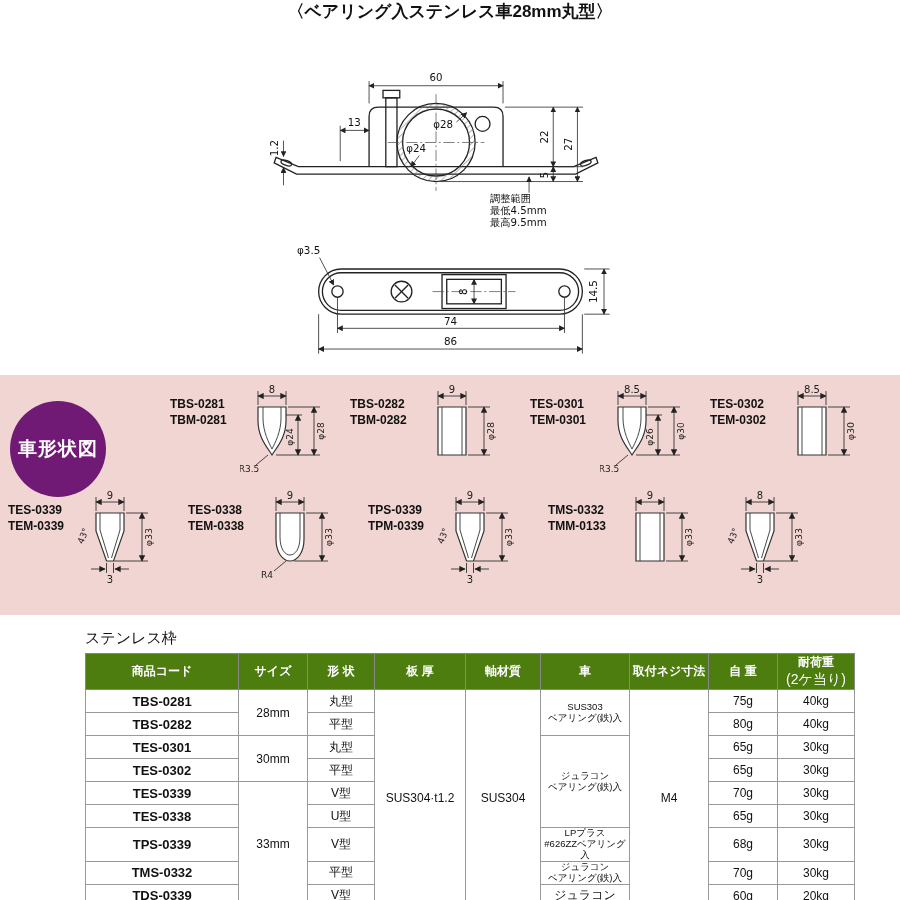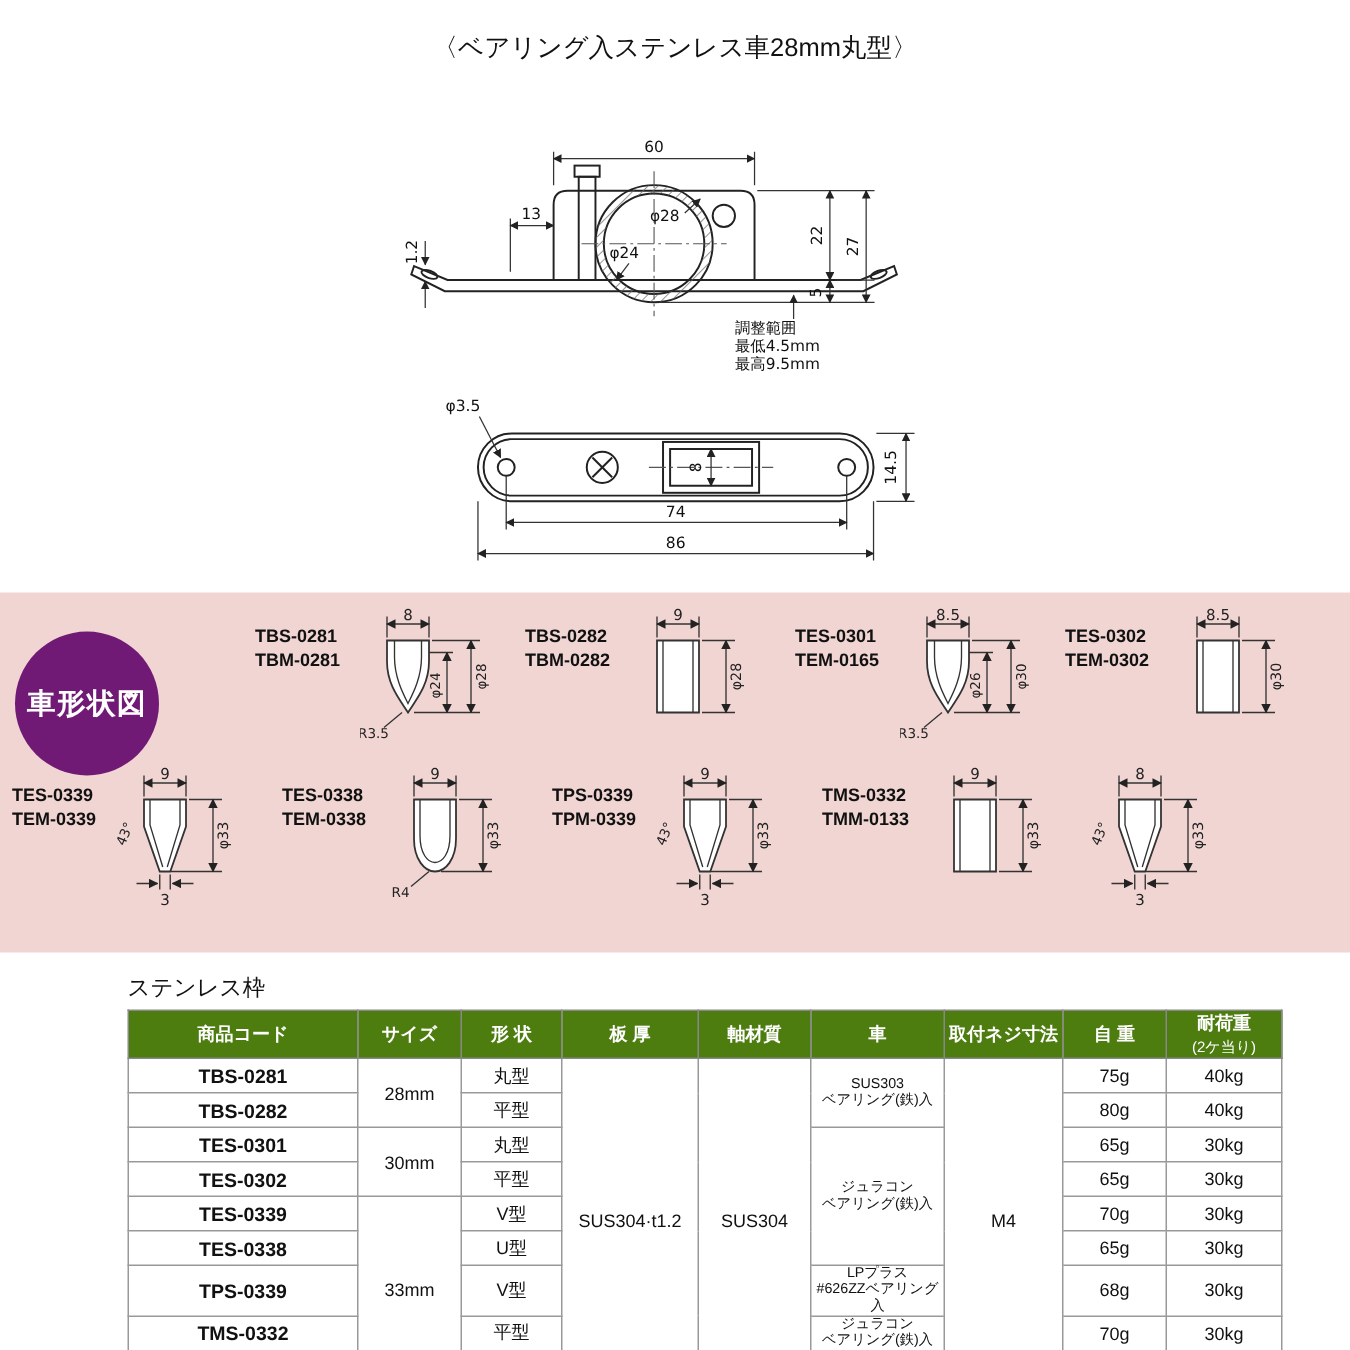--- a/index.html
+++ b/index.html
@@ -1,18 +1,18 @@
 <!DOCTYPE html>
 <html><head>
 <meta charset="utf-8">
 <style>
   html,body{margin:0;padding:0}
   body{width:900px;height:900px;background:#fff;position:relative;
        font-family:"Liberation Sans","DejaVu Sans",sans-serif;color:#111}
-  .page-title{text-align:center;padding-top:20px;font-size:17px;font-weight:normal}
+  .page-title{text-align:center;font-size:17px;font-weight:bold}
   .drawing{display:block;margin:6px auto 0}
   .drawing text{font-size:11px;fill:#111;font-family:"DejaVu Sans",sans-serif}
   .part{fill:none;stroke:#222;stroke-width:1.4}
   .thin{stroke:#333;stroke-width:0.9;fill:none}
   .cl{stroke:#555;stroke-width:0.8;stroke-dasharray:12 3 2 3;fill:none}
   .shape-section{position:relative;background:#f0d5d2;margin-top:8px;height:240px;overflow:hidden}
   .badge{position:absolute;left:10px;top:26px;width:96px;height:96px;border-radius:50%;
          background:#701a75;color:#fff;display:flex;align-items:center;justify-content:center;
          font-size:19px;font-weight:bold;letter-spacing:1px}
   .profile-row{display:flex}
@@ -23,21 +23,21 @@
   svg.pd text{fill:#222;font-family:"DejaVu Sans",sans-serif}
   svg.pd .shape{fill:#fff;stroke:#333;stroke-width:1.2}
   .table-section{margin:14px 0 0 85px}
   .table-title{font-weight:normal;font-size:15px;margin-bottom:5px}
   table{border-collapse:collapse;table-layout:fixed}
   th{background:#4d7c0f;color:#fff;font-size:12px;border:1px solid #888;height:26px;
      padding:0 2px;font-weight:bold}
   td{border:1px solid #999;font-size:12px;text-align:center;height:22px;padding:0 2px;background:#fff}
   td.code{font-weight:bold;font-size:13px}
   td.small{font-size:9.5px;line-height:1.15}
-  .subh{font-size:10px;font-weight:normal}
+  .subh{font-size:14px;font-weight:normal}
 </style>
 </head>
 <body>
 
 <div class="page-title">〈ベアリング入ステンレス車28mm丸型〉</div>
 
 <svg class="drawing" width="400" height="200" viewBox="0 0 430 215">
   <defs>
     <marker id="ar" viewBox="0 0 10 10" refX="9" refY="5" markerWidth="7" markerHeight="7" orient="auto-start-reverse">
       <path d="M0,0 L10,5 L0,10 Z" fill="#222"></path>
@@ -170,21 +170,21 @@
           <path class="thin" d="M22,22 V70 M42,22 V70"></path>
           <line class="thin" x1="48" y1="22" x2="70" y2="22"></line>
           <line class="thin" x1="48" y1="70" x2="70" y2="70"></line>
           <line class="thin" marker-start="url(#ar)" marker-end="url(#ar)" x1="64" y1="22" x2="64" y2="70"></line>
           <text x="74" y="46" font-size="9.5" text-anchor="middle" transform="rotate(-90 74 46)">φ28</text>
         </svg>
       </div>
       <div class="profile">
         <div class="codes">
           <div>TES-0301</div>
-          <div>TEM-0165</div>
+          <div>TEM-0301</div>
         </div>
         <svg class="pd" width="92" height="100" viewBox="0 0 92 100">
           <line class="thin" x1="18" y1="20" x2="18" y2="6"></line>
           <line class="thin" x1="46" y1="20" x2="46" y2="6"></line>
           <line class="thin" marker-start="url(#ar)" marker-end="url(#ar)" x1="18" y1="11" x2="46" y2="11"></line>
           <text x="32" y="8" font-size="10" text-anchor="middle">8.5</text>
           <path class="shape" d="M18,22 H46 V36 C46,52 37,62 32,70 C27,62 18,52 18,36 Z"></path>
           <path class="thin" d="M23,22 V33 C23,47 29,58 32,64 C35,58 41,47 41,33 V22"></path>
           <line class="thin" x1="48" y1="22" x2="80" y2="22"></line>
           <line class="thin" x1="36" y1="70" x2="80" y2="70"></line>

